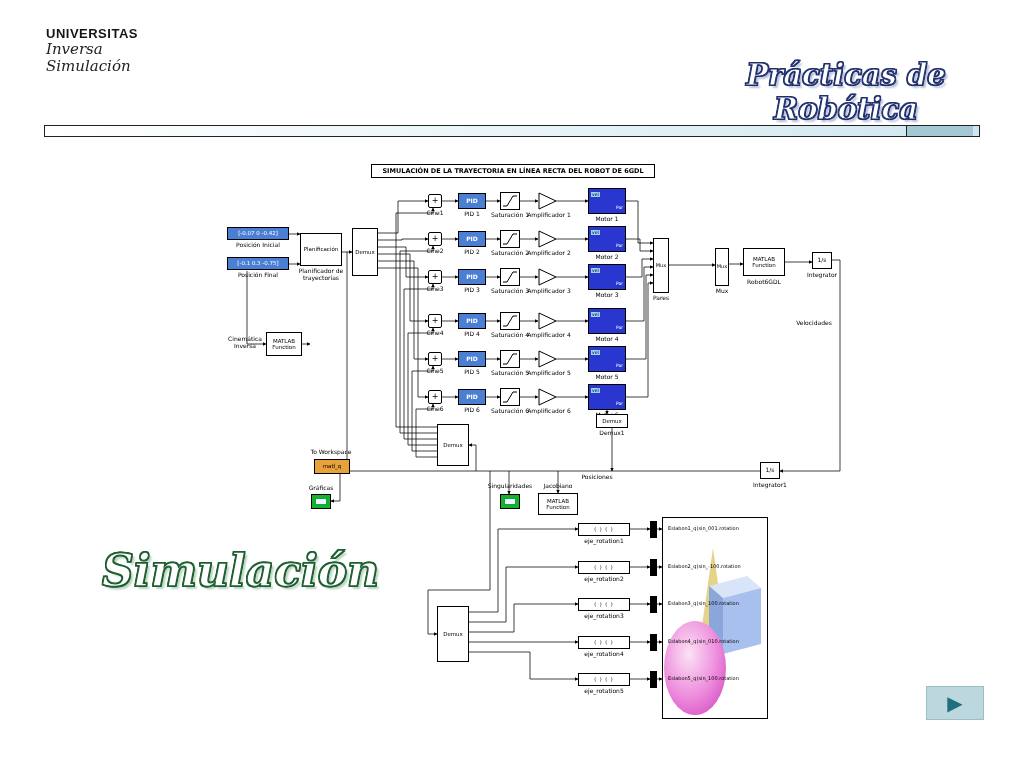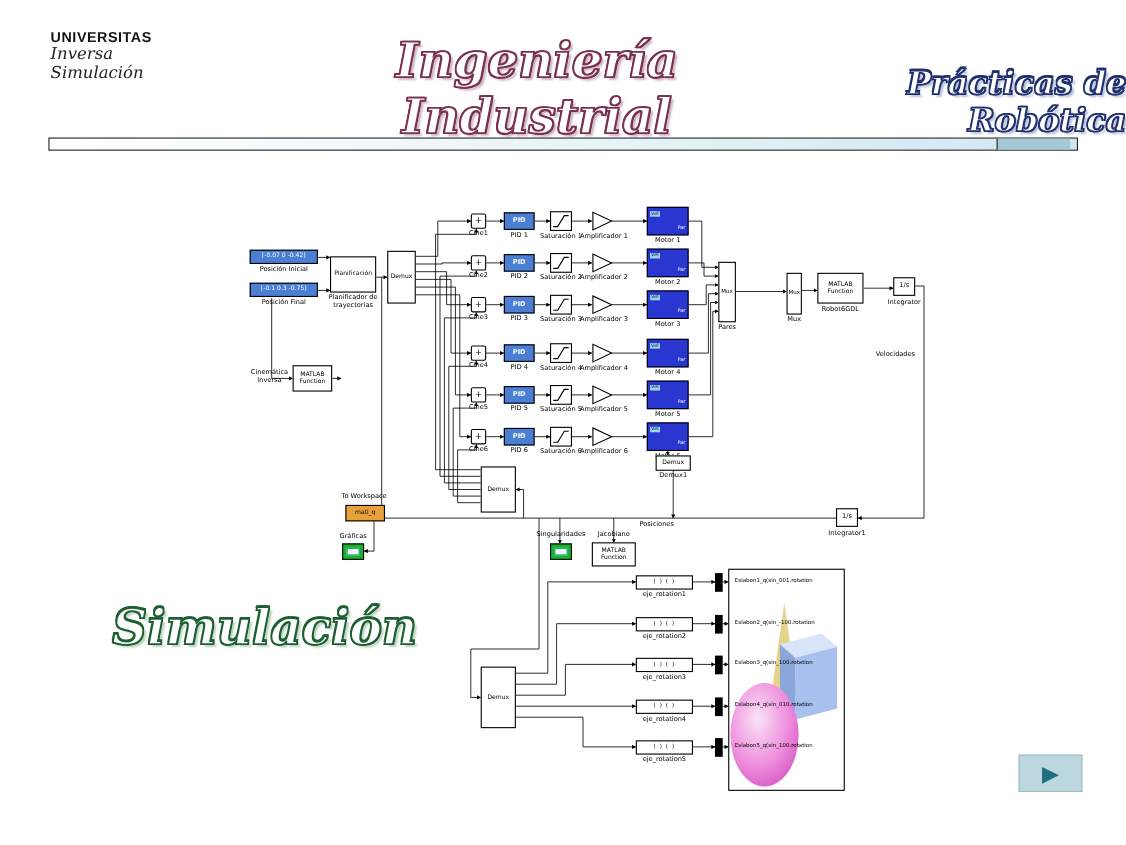--- a/index.html
+++ b/index.html
@@ -12,21 +12,21 @@
       background:radial-gradient(circle at 35% 35%,#ffe27a,#f2b400 70%,#c98a00);
       border:3px solid #27408b;}
   .logo-mh{position:absolute;left:0;top:16px;font:italic bold 34px "DejaVu Serif",serif;color:#c41230;
       text-shadow:1px 1px 0 #7a0d20;}
   .logo-u{font:bold 13px "Liberation Sans",sans-serif;letter-spacing:.5px;color:#151515;}
   .logo-n{font:italic 15px "DejaVu Serif",serif;color:#222;line-height:1.15;}
   .script{position:absolute;color:#fff;font-family:"DejaVu Serif",serif;font-style:italic;font-weight:bold;}
   .title{left:288px;top:30px;width:400px;text-align:center;font-size:44px;
       -webkit-text-stroke:1.5px #7a3050;
       text-shadow:-1px -1px 0 #7a3050,1px -1px 0 #7a3050,-1px 1px 0 #7a3050,1px 1px 0 #7a3050,3px 3px 2px #cbb7c2;}
-  .subtitle{left:732px;top:58px;width:292px;text-align:right;font-size:29px;
+  .subtitle{left:700px;top:58px;width:292px;text-align:center;font-size:29px;
       -webkit-text-stroke:1.2px #20306e;
       text-shadow:-1px -1px 0 #20306e,1px -1px 0 #20306e,-1px 1px 0 #20306e,1px 1px 0 #20306e,3px 3px 2px #b8c0d8;}
   .watermark{left:102px;top:545px;width:260px;font-size:44px;
       -webkit-text-stroke:1.4px #1d5f30;
       text-shadow:-1px -1px 0 #1d5f30,1px -1px 0 #1d5f30,-1px 1px 0 #1d5f30,1px 1px 0 #1d5f30,3px 3px 2px #bcd4c2;}
   .divider{position:absolute;left:44px;top:125px;width:936px;height:12px;border:1px solid #222;
       background:linear-gradient(to right,#ffffff,#e4f2f7 60%,#cfe6ee);box-sizing:border-box;}
   .divider-end{position:absolute;right:6px;top:0;width:66px;height:100%;background:#a5c9d4;border-left:1px solid #222;}
   .next-btn{position:absolute;left:926px;top:686px;width:56px;height:32px;background:#bcd7dd;
       border:1px solid #9ebec6;display:flex;align-items:center;justify-content:center;cursor:pointer;}
@@ -61,21 +61,20 @@
 
 <div class="slide">
 
   <div class="logo">
     <div class="logo-text">
       <div class="logo-u">UNIVERSITAS</div>
       <div class="logo-n">Inversa</div>
       <div class="logo-n">Simulación</div>
     </div>
   </div>
-  <div class="script title">Ingeniería Industrial</div>
   <div class="script subtitle">Prácticas de Robótica</div>
   <div class="divider">
     <div class="divider-end"></div>
   </div>
   <div class="script watermark">Simulación</div>
 
   <div class="diagram">
 
     <svg class="wires" width="1024" height="768">
       <defs>
@@ -154,20 +153,21 @@
           <path d="M657,567 H662"></path>
         <path d="M630,604 H650"></path>
           <path d="M657,604 H662"></path>
         <path d="M630,642 H650"></path>
           <path d="M657,642 H662"></path>
         <path d="M630,679 H650"></path>
           <path d="M657,679 H662"></path>
       </g>
     </svg>
 
+    <div class="dtitle">SIMULACIÓN DE LA TRAYECTORIA EN LÍNEA RECTA DEL ROBOT DE 6GDL</div>
 
     <div class="b const" style="left:227px;top:227px;width:62px;height:13px">[-0.07 0 -0.42]</div>
     <div class="l" style="left:217px;top:242px;width:82px">Posición Inicial</div>
     <div class="b const" style="left:227px;top:257px;width:62px;height:13px">[-0.1 0.3 -0.75]</div>
     <div class="l" style="left:217px;top:272px;width:82px">Posición Final</div>
     <div class="b" style="left:300px;top:233px;width:42px;height:33px">Planificación</div>
     <div class="l" style="left:288px;top:268px;width:66px">Planificador de
 trayectorias</div>
     <div class="b" style="left:352px;top:228px;width:26px;height:48px">Demux</div>
 

